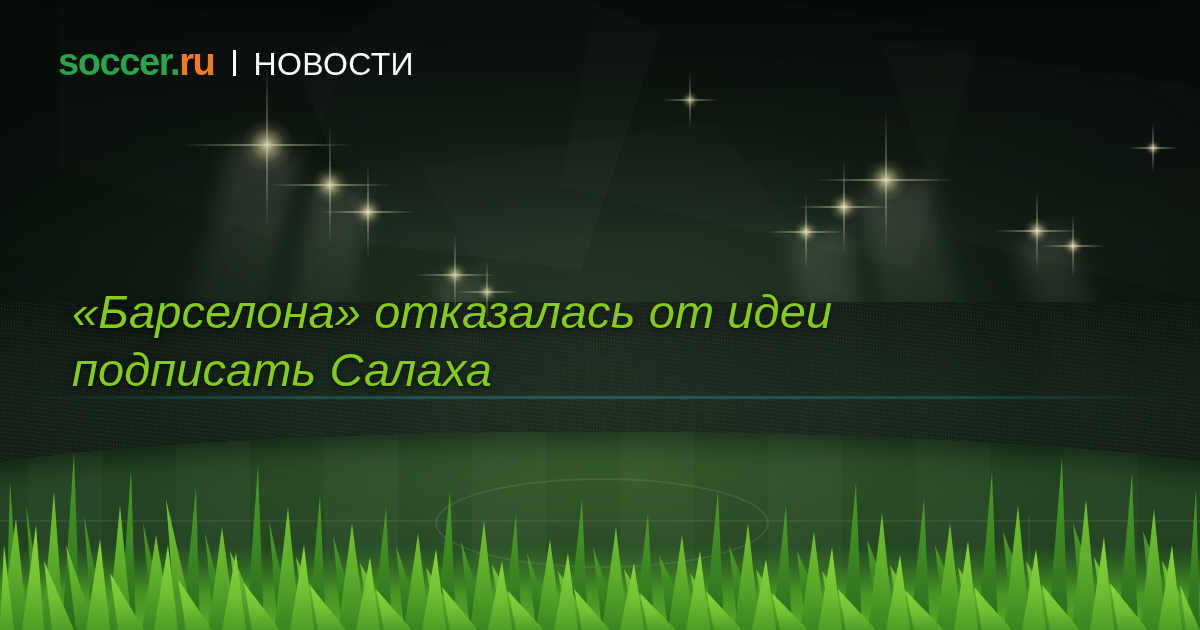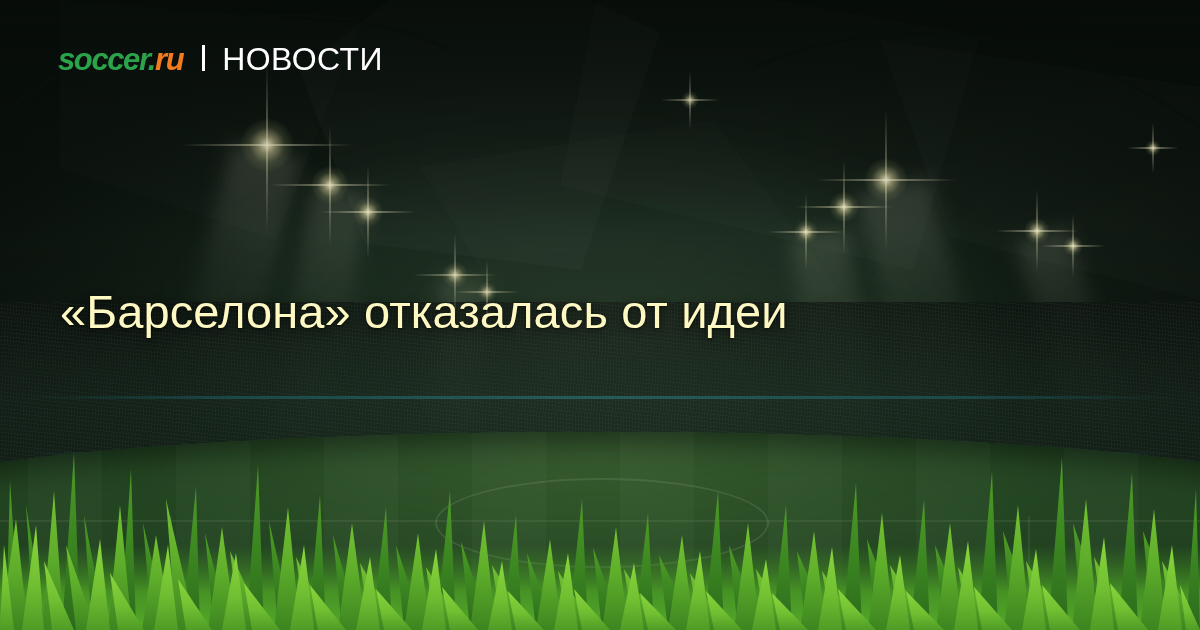--- a/index.html
+++ b/index.html
@@ -183,25 +183,24 @@
   
   .brandbar {
     position: absolute;
     left: 58px; top: 43px;
     display: flex;
     align-items: baseline;
     gap: 0;
     white-space: nowrap;
   }
   .logo {
-    font-size: 31px;
+    font-size: 38px;
     font-weight: 700;
     letter-spacing: -1.4px;
     line-height: 1;
-    font-style: italic;
   }
   .logo .w-soccer { color: #2aa34a; }
   .logo .w-dot    { color: #2aa34a; }
   .logo .w-ru     { color: #f47c20; }
 
   .sep {
     display: inline-block;
     width: 3px; height: 26px;
     background: #ffffff;
     margin: 0 17px 0 19px;
@@ -211,29 +210,30 @@
   .section {
     font-size: 32px;
     font-weight: 400;
     color: #ffffff;
     letter-spacing: .4px;
     line-height: 1;
   }
 
   .headline {
     position: absolute;
-    left: 60px;
+    left: 72px;
     top: 252px;
     width: 980px;
-    color: #fef9c3;
+    color: #84cc16;
     font-size: 47px;
     font-weight: 400;
     line-height: 1.22;
     letter-spacing: .1px;
     text-shadow: 0 2px 10px rgba(0,0,0,.55), 0 1px 2px rgba(0,0,0,.5);
+    font-style: italic;
   }
   .headline .l2 { display: block; }
 </style>
 </head>
 <body>
 
 <div class="card">
 
   <div class="bg bg-base"></div>
 
@@ -443,15 +443,16 @@
   </div>
 
   <div class="brandbar">
     <span class="logo"><span class="w-soccer">soccer</span><span class="w-dot">.</span><span class="w-ru">ru</span></span>
     <span class="sep"></span>
     <span class="section">НОВОСТИ</span>
   </div>
 
   <h1 class="headline">
     <span class="l1">«Барселона» отказалась от идеи</span>
+    <span class="l2">подписать Салаха</span>
   </h1>
 
 </div>
 
 </body></html>

